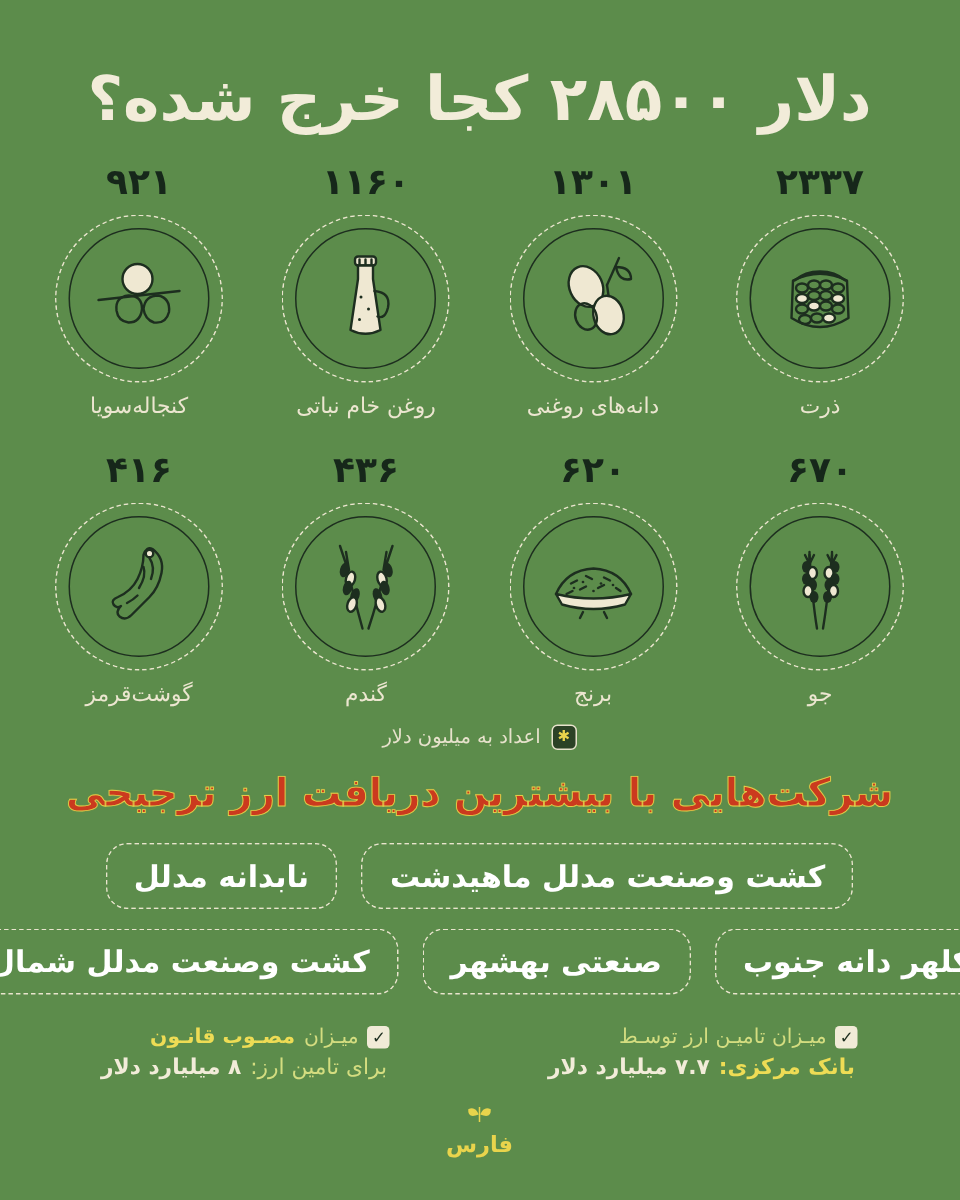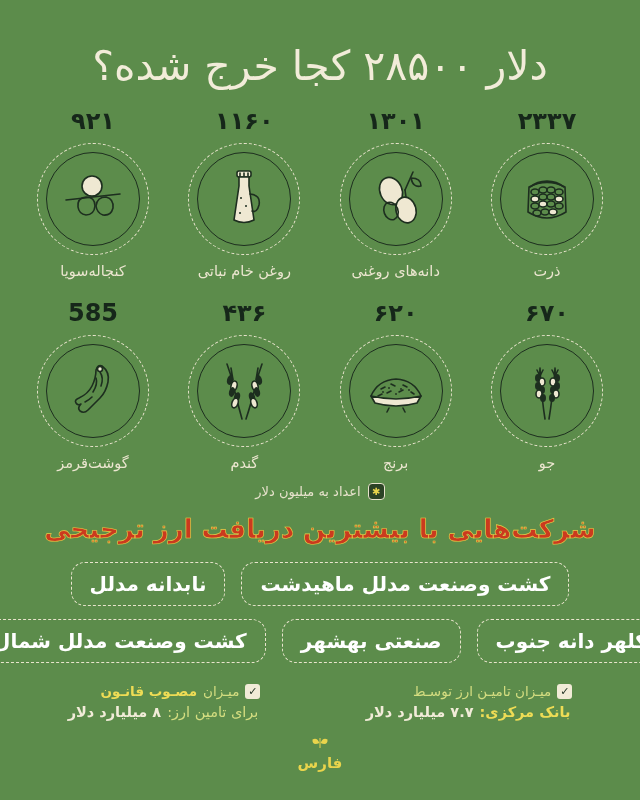--- a/index.html
+++ b/index.html
@@ -6,21 +6,21 @@
   html,body { width:640px; height:800px; }
   body { font-family:"DejaVu Sans","Liberation Sans",sans-serif; }
   .page {
     width:640px; height:800px; overflow:hidden;
     background:#5c8c4b;
     display:flex; flex-direction:column; align-items:center;
     direction:rtl;
   }
   .title {
     margin-top:44px;
-    font-size:41px; font-weight:400; letter-spacing:0.5px;
+    font-size:41px; font-weight:700; letter-spacing:0.5px;
     color:#f2ecd9; text-align:center; line-height:1.1;
   }
   .grid {
     margin-top:12px;
     width:600px;
     display:flex; flex-wrap:wrap;
     justify-content:space-between;
     row-gap:14px;
   }
   .card { width:146px; display:flex; flex-direction:column; align-items:center; }
@@ -246,21 +246,21 @@
             <ellipse class="dark" cx="48" cy="36" rx="3" ry="5" transform="rotate(-15 48 36)"></ellipse>
             <ellipse class="dark" cx="43" cy="41" rx="3" ry="5" transform="rotate(-18 43 41)"></ellipse>
             <ellipse class="cream" cx="45" cy="47" rx="3" ry="5" transform="rotate(-18 45 47)"></ellipse>
           </svg>
         </div>
       </div>
       <div class="label">گندم</div>
     </div>
 
     <div class="card">
-      <div class="value">585</div>
+      <div class="value">۴۱۶</div>
       <div class="circle-outer">
         <div class="circle-inner">
           <svg class="ic" viewBox="0 0 70 70">
             <path d="M44 10 Q52 16 50 26 Q48 36 42 42 Q36 48 30 54 Q26 58 22 55 Q19 52 23 48 Q20 50 18 47 Q16 44 21 42 Q30 38 34 30 Q38 22 38 14 Q40 8 44 10 Z"></path>
             <path d="M42 16 Q46 22 43 30 M38 22 Q40 28 35 36"></path>
             <circle class="cream" cx="42" cy="13" r="2.5"></circle>
             <path d="M27 46 Q31 44 34 41"></path>
           </svg>
         </div>
       </div>

